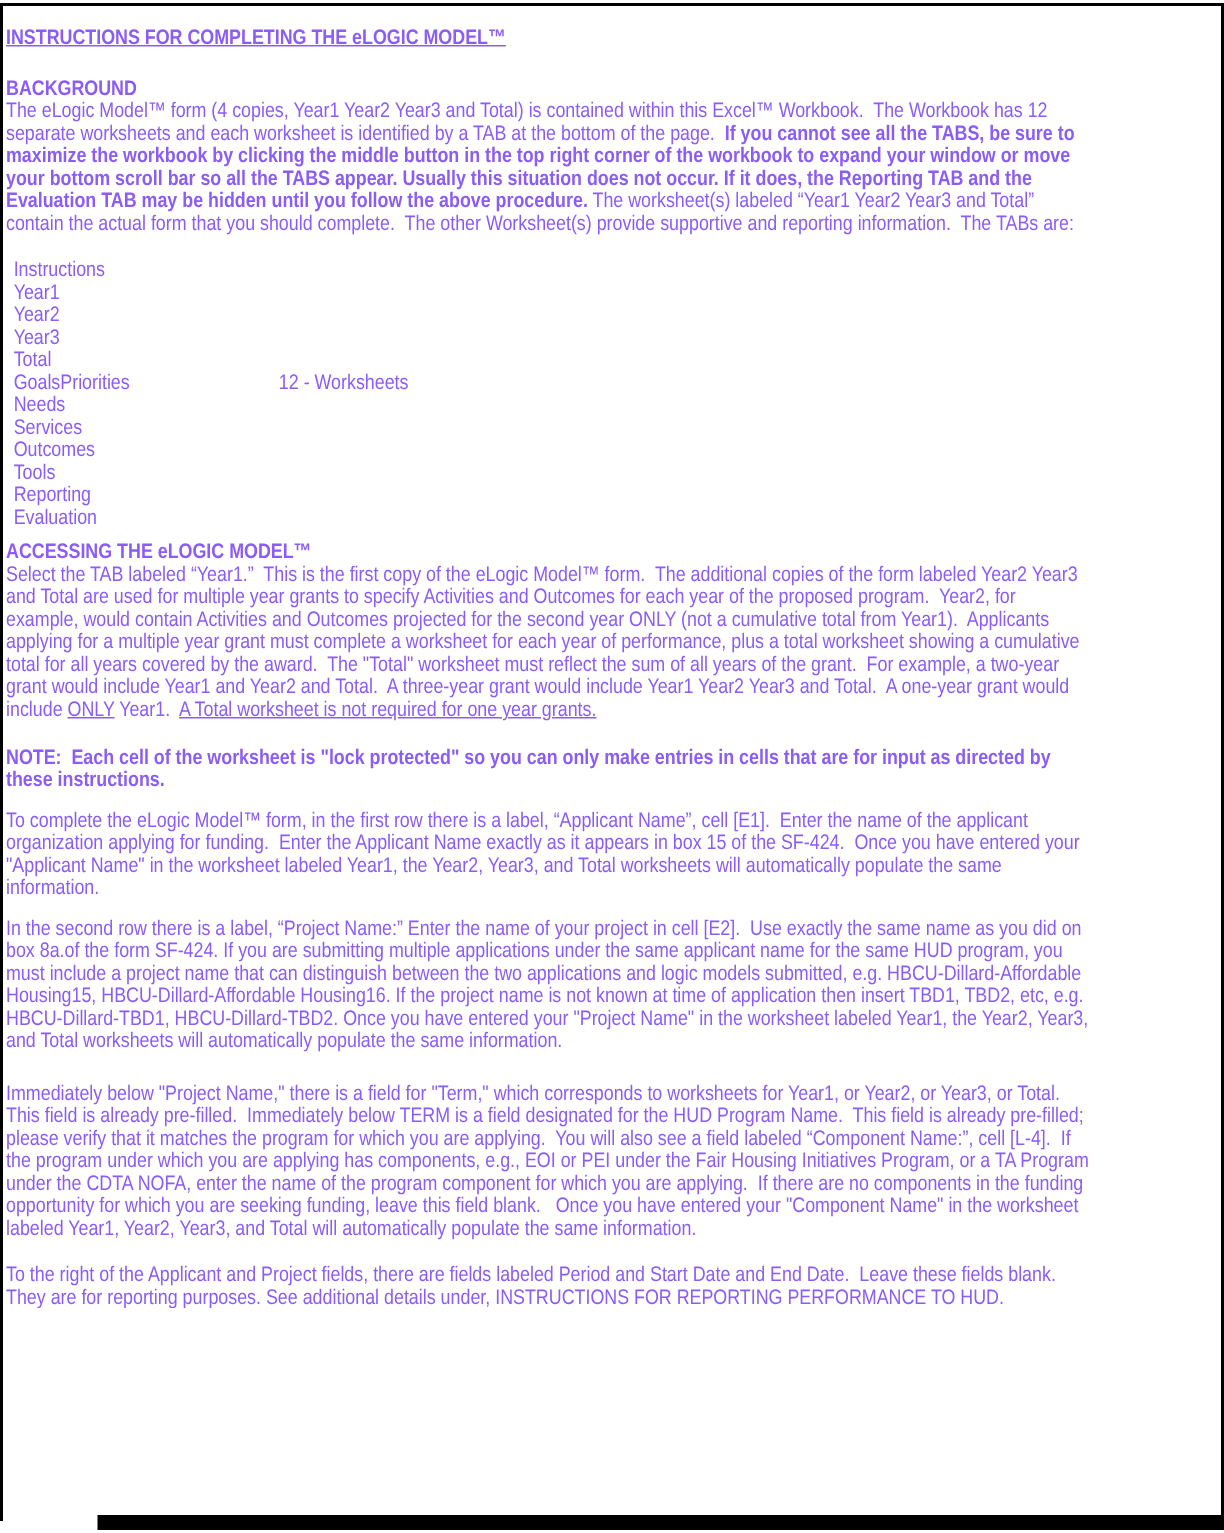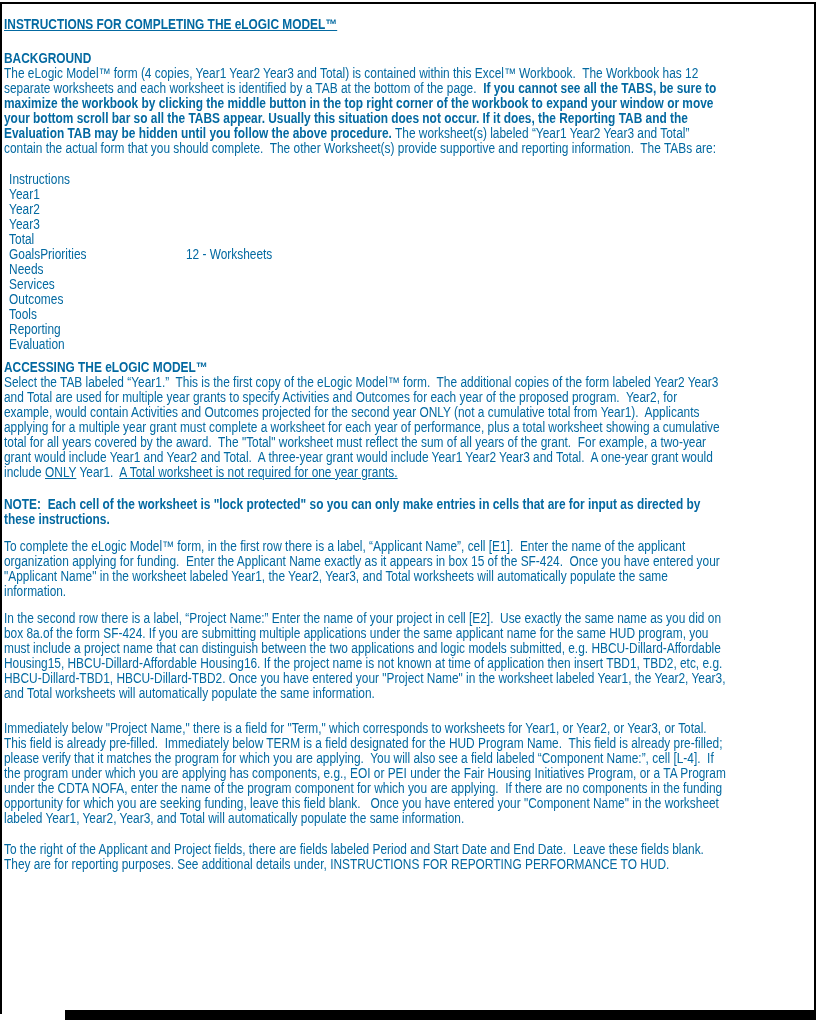--- a/index.html
+++ b/index.html
@@ -1,20 +1,20 @@
 <!DOCTYPE html>
 <html><head>
 <meta charset="utf-8">
 <style>
   html,body { margin:0; padding:0; background:#ffffff; }
   .page {
     position:relative; width:816px; height:1022px;
     background:#ffffff; overflow:hidden;
     font-family:"Liberation Sans", sans-serif;
-    color:#0369a1;
+    color:#8b5cf6;
   }
   .frame {
     position:absolute; left:0; top:2px; width:812px; height:1010px;
     border-left:2px solid #000; border-top:2px solid #000; border-right:2px solid #000;
     pointer-events:none;
   }
   .content {
     position:absolute; left:4px; top:0; width:950px;
     transform:scaleX(0.85); transform-origin:top left;
     padding-top:17px;

